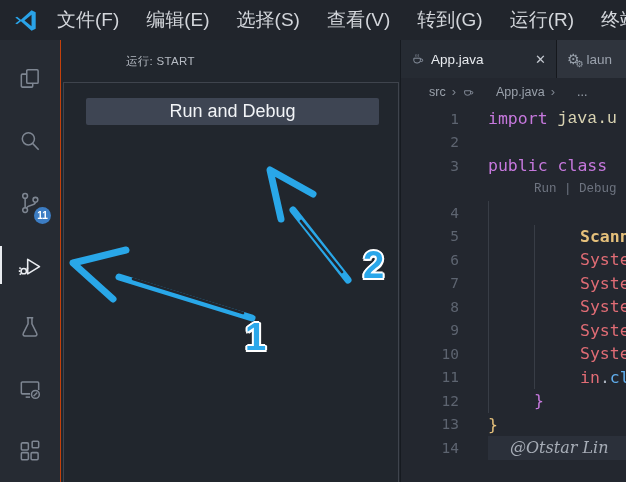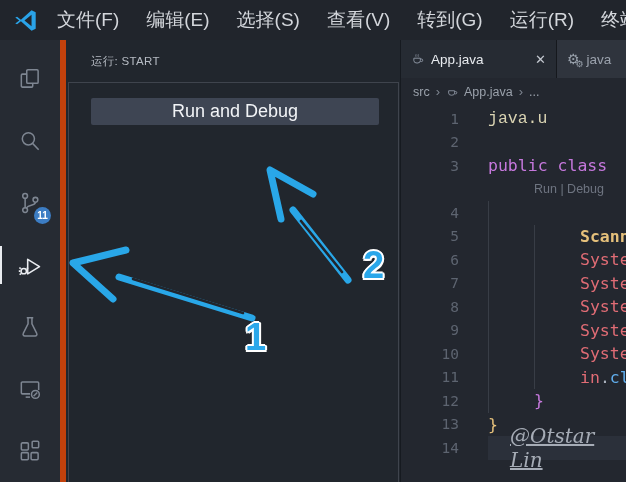--- a/index.html
+++ b/index.html
@@ -18,59 +18,59 @@
 
   
   .activitybar { width:60px; background:#262b33; display:flex; flex-direction:column; align-items:center; flex:none; padding-top:8px; }
   .activity-item { width:60px; height:62px; display:flex; align-items:center; justify-content:center; position:relative; cursor:pointer; }
   .activity-item svg { stroke:#7e8692; fill:none; stroke-width:1.4; }
   .activity-item.active svg { stroke:#e9ecf0; }
   .activity-item.active::before { content:""; position:absolute; left:0; top:12px; bottom:12px; width:2px; background:#e9ecf0; }
   .badge { position:absolute; right:9px; bottom:10px; min-width:17px; height:17px; border-radius:9px; background:#3c7dc4; color:#fff; font-size:10px; font-weight:bold; display:flex; align-items:center; justify-content:center; padding:0 3px; }
 
   
-  .sidebar { width:340px; background:#21262d; position:relative; flex:none; border-left:6px solid #c2410c; }
+  .sidebar { width:340px; background:#21262d; position:relative; flex:none; border-left:1px solid #c2410c;padding-left:40px; }
   .sidebar-header { padding:14px 0 0 25px; font-size:11.5px; color:#b6bbc3; letter-spacing:.3px; }
   .welcome-box { position:absolute; top:42px; left:2px; right:1px; bottom:0; border:1px solid #3f444d; border-bottom:none; }
   .run-btn { display:block; margin:15px 19px 0 22px; width:calc(100% - 41px); height:27px; background:#3e4553; color:#f2f4f7; border:none; border-radius:2px; font-size:18px; font-family:"Liberation Sans",sans-serif; cursor:pointer; }
   .welcome-text { margin:19px 20px 0 15px; font-size:13.5px; line-height:26px; color:#d6d9df; }
   .welcome-link { color:#4da5e2; cursor:pointer; text-decoration:none; }
 
   
   .editor { flex:1; display:flex; flex-direction:column; background:#23272f; border-left:1px solid #161a20; min-width:0; }
   .tabbar { height:38px; background:#1e222a; display:flex; flex:none; }
   .tab { display:flex; align-items:center; padding:0 10px; font-size:13.5px; gap:7px; cursor:pointer; }
   .tab.active { background:#262b33; color:#e8ebef; width:155px; flex:none; }
   .tab.inactive { background:#2f343d; color:#9ba2ad; flex:1; overflow:hidden; border-left:1px solid #15181d; white-space:nowrap; }
   .tab-close { margin-left:auto; color:#c4c9d1; font-size:13px; cursor:pointer; }
   .gear-glyph { color:#98a0ab; font-size:14px; position:relative; flex:none; }
   .gear-glyph .g2 { position:absolute; font-size:9px; right:-4px; bottom:-2px; }
   .breadcrumb { height:27px; display:flex; align-items:center; padding-left:12px; gap:6px; color:#9aa1ab; font-size:12.5px; flex:none; }
-  .crumb { cursor:pointer; }
+  .crumb { cursor:pointer;margin-left:16px; }
   .crumb-sep { color:#7e8591; font-size:13px; }
 
   
   .code-area { flex:1; padding-top:2px; overflow:hidden; font-family:"DejaVu Sans Mono", monospace; }
   .code-row { display:flex; height:23.5px; align-items:center; font-size:16.5px; }
   .ln { width:58px; text-align:right; color:#5d6470; font-size:14.5px; flex:none; }
   .row-content { margin-left:29px; display:flex; align-items:center; flex:1; align-self:stretch; }
   .guide { width:46px; flex:none; align-self:stretch; border-left:1px solid #383d46; }
   .pad46 { width:46px; flex:none; }
   .tok { white-space:pre; }
   .c-kw { color:#c678dd; }
   .c-pkg { color:#d9d3b2;font-family:Liberation Mono, monospace; }
   .c-cls { color:#e5c07b; font-weight:bold; }
   .c-var { color:#e06c75; }
   .c-fn { color:#61afef; }
   .c-fg { color:#abb2bf; }
   .c-b1 { color:#c678dd; }
   .c-b2 { color:#e5c07b; }
-  .lens-row .tok { font-size:12.5px; color:#6e7480; font-family:Liberation Sans, sans-serif; }
+  .lens-row .tok { font-size:12.5px; color:#6e7480; font-family:Liberation Mono, monospace; }
   .code-row.current .row-content { background:#2b303a; }
-  .watermark { margin-left:22px; font-family:"DejaVu Serif", serif; font-style:italic; font-size:20px; color:#a6acb6;text-decoration:underline; }
+  .watermark { margin-left:22px; font-family:"DejaVu Serif", serif; font-style:italic; font-size:16px; color:#a6acb6; }
 
   
   .overlay { position:absolute; inset:0; pointer-events:none; z-index:10; }
   .num-label { position:absolute; z-index:11; font-size:38px; font-weight:bold; color:#2aa7ea; pointer-events:none; font-family:"Liberation Sans",sans-serif;
     text-shadow:-2px 0 0 #fff,2px 0 0 #fff,0 -2px 0 #fff,0 2px 0 #fff,-1.5px -1.5px 0 #fff,1.5px 1.5px 0 #fff,-1.5px 1.5px 0 #fff,1.5px -1.5px 0 #fff; }
 </style>
 </head>
 <body>
 
 <div id="app">
@@ -158,40 +158,41 @@
           <svg width="13" height="14" viewBox="0 0 16 16" style="stroke:#8b93a0;fill:none;stroke-width:1.2;flex:none;">
             <path d="M3.5 7 h8 v3 a4 3 0 0 1 -8 0 z"></path>
             <path d="M11.5 8 h1.3 a1.6 1.6 0 0 1 0 3.2 h-1.3"></path>
             <path d="M6 2.2 c1 1 -1 1.6 .2 3 M8.8 2.2 c1 1 -1 1.6 .2 3" stroke-width="1"></path>
           </svg>
           <span class="tab-label">App.java</span>
           <span class="tab-close">✕</span>
         </div>
         <div class="tab inactive">
           <span class="gear-glyph">⚙<span class="g2">⚙</span></span>
-          <span class="tab-label">java</span>
+          <span class="tab-label">laun</span>
         </div>
       </div>
 
       <div class="breadcrumb">
         <span class="crumb">src</span>
         <span class="crumb-sep">›</span>
         <svg width="12" height="13" viewBox="0 0 16 16" style="stroke:#8b93a0;fill:none;stroke-width:1.2;flex:none;">
           <path d="M3.5 7 h8 v3 a4 3 0 0 1 -8 0 z"></path>
           <path d="M11.5 8 h1.3 a1.6 1.6 0 0 1 0 3.2 h-1.3"></path>
         </svg>
         <span class="crumb">App.java</span>
         <span class="crumb-sep">›</span>
         <span class="crumb">...</span>
       </div>
 
       <div class="code-area">
           <div class="code-row">
             <span class="ln">1</span>
             <span class="row-content">
+              <span class="tok c-kw">import </span>
               <span class="tok c-pkg">java.u</span>
             </span>
           </div>
           <div class="code-row">
             <span class="ln">2</span>
             <span class="row-content"></span>
           </div>
           <div class="code-row">
             <span class="ln">3</span>
             <span class="row-content">

